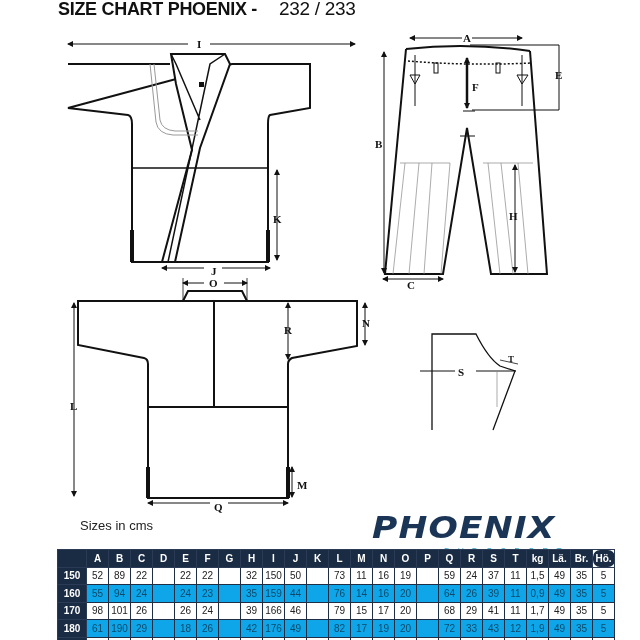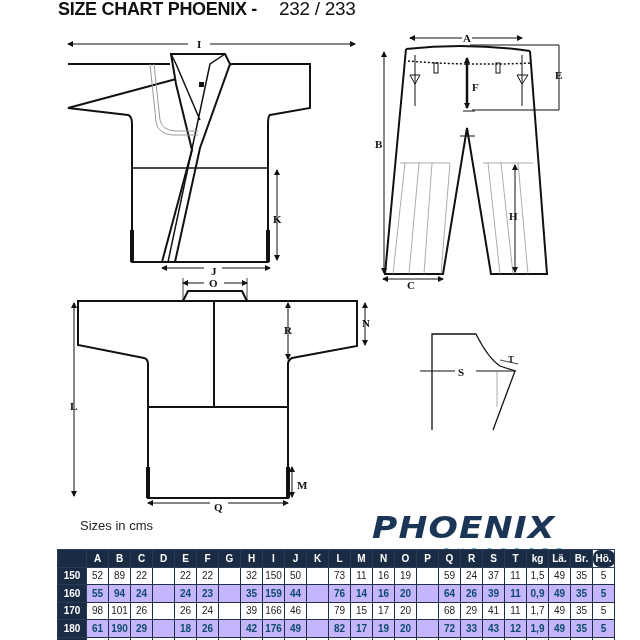--- a/index.html
+++ b/index.html
@@ -10,21 +10,21 @@
   .lbl { font-family: "Liberation Serif", serif; font-weight: bold; font-size: 11px; fill: #111; }
   .sizes-note { position: absolute; left: 80px; top: 518px; font-size: 13px; color: #222; }
   .logo { position: absolute; left: 372px; top: 512px; width: 230px; text-decoration: underline; }
   .logo-word { font-family: "DejaVu Sans", sans-serif; font-weight: bold; font-style: italic; font-size: 30px; color: #1b3556; letter-spacing: 1px; transform: scaleX(1.15); transform-origin: left; display: inline-block; line-height: 32px; }
   .logo-sub { font-family: "Liberation Sans", sans-serif; font-size: 8.5px; color: #3aa6c6; letter-spacing: 8px; margin-left: 72px; margin-top: 2px; }
   .logo-line { position: absolute; left: 0; top: 56px; width: 215px; height: 2px; background: #1b2a40; }
   table.sizes { position: absolute; left: 57px; top: 549px; border-collapse: collapse; font-family: "Liberation Sans", sans-serif; font-size: 10px; }
   table.sizes th, table.sizes td { border: 1px solid #1f2e45; height: 16.5px; padding: 0; text-align: center; }
   table.sizes th { background: #1a2b44; color: #ffffff; font-weight: bold; border-color: #2b3b55; }
   table.sizes th.rowh { background: #1a2b44; color: #fff; font-weight: bold; }
-  table.sizes tr.alt td { background: #c4b5fd; color: #0d4a6b; font-weight: bold; }
+  table.sizes tr.alt td { background: #0ea5e9; color: #0d4a6b; }
   table.sizes tr td { background: #ffffff; color: #222; }
 </style>
 </head>
 <body>
 
 <div class="title">
   <span>SIZE CHART PHOENIX -</span><span class="model">232 / 233</span>
 </div>
 
 <svg class="diagram" width="640" height="640" xmlns="http://www.w3.org/2000/svg">

